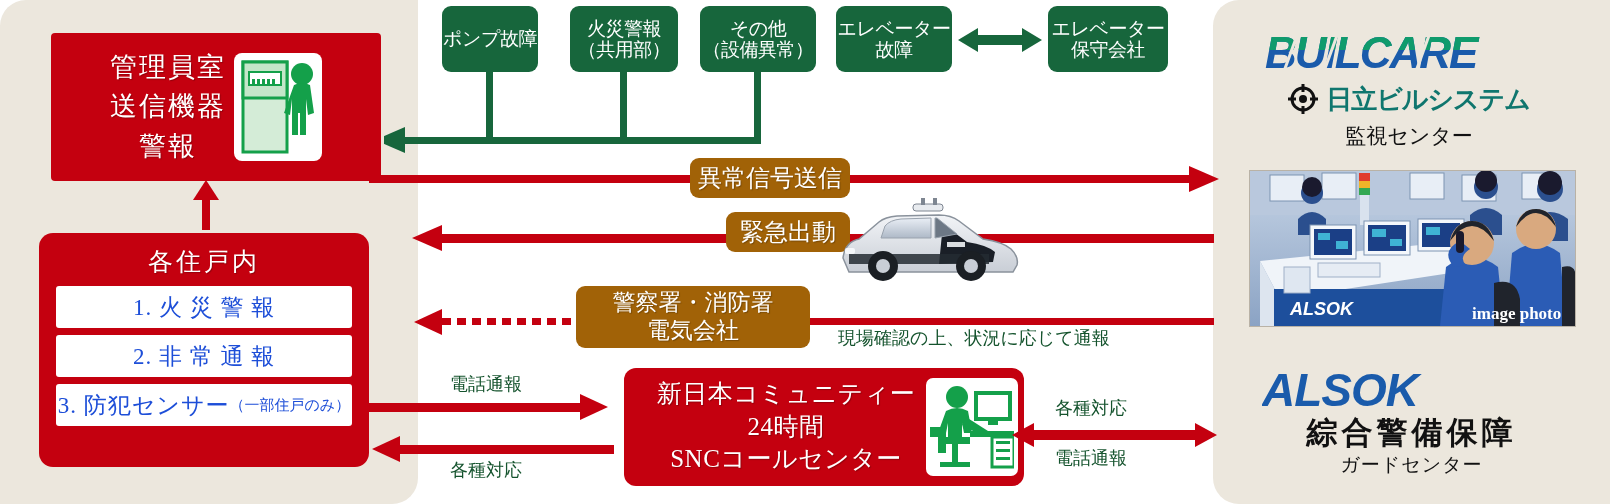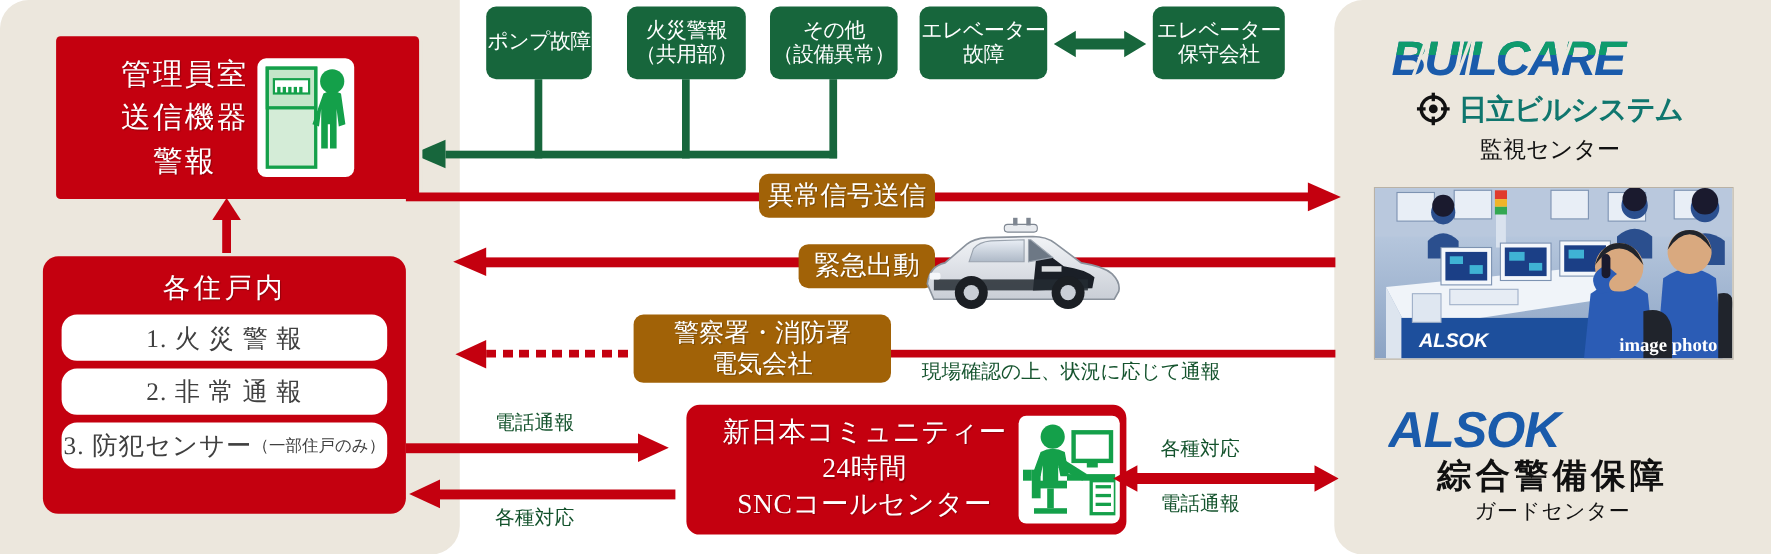--- a/index.html
+++ b/index.html
@@ -28,21 +28,21 @@
   #manager-text{font-size:27px;line-height:1.45;letter-spacing:2px;
      text-shadow:1px 1px 1px rgba(0,0,0,.25);margin-right:8px;}
   #manager-icon{width:88px;height:108px;background:#fff;border-radius:8px;
      display:flex;align-items:center;justify-content:center;}
 
   
   #box-dwelling{left:39px;top:233px;width:330px;height:234px;border-radius:14px;
      flex-direction:column;justify-content:flex-start;padding-top:6px;box-sizing:border-box;}
   #dwelling-title{font-size:25px;letter-spacing:3px;margin:6px 0 8px 0;
      text-shadow:1px 1px 1px rgba(0,0,0,.25);}
-  .dwell-item{width:296px;height:42px;background:#fff;border-radius:14px;color:#404040;
+  .dwell-item{width:296px;height:42px;background:#fff;border-radius:3px;color:#1d4ed8;
      display:flex;align-items:center;justify-content:center;margin-bottom:7px;
      font-size:23px;letter-spacing:1px;white-space:nowrap;}
   .dwell-item .sm{font-size:15px;letter-spacing:0;}
 
   
   #g0{left:442px;top:6px;width:96px;height:66px;}
   #g1{left:570px;top:6px;width:108px;height:66px;}
   #g2{left:700px;top:6px;width:116px;height:66px;}
   #g3{left:836px;top:6px;width:116px;height:66px;}
   #g4{left:1048px;top:6px;width:120px;height:66px;}
@@ -57,21 +57,21 @@
   .ar-left{border-top:13px solid transparent;border-bottom:13px solid transparent;}
   .ar-right{border-top:13px solid transparent;border-bottom:13px solid transparent;}
   .ar-up{border-left:13px solid transparent;border-right:13px solid transparent;}
 
   
   .pill{position:absolute;background:#a16207;color:#fff;border-radius:9px;
      display:flex;align-items:center;justify-content:center;text-align:center;
      font-size:24px;letter-spacing:0px;line-height:1.2;
      text-shadow:1px 1px 1px rgba(0,0,0,.25);}
   #pill-signal{left:690px;top:158px;width:160px;height:40px;}
-  #pill-dispatch{left:726px;top:222px;width:124px;height:40px;}
+  #pill-dispatch{left:726px;top:212px;width:124px;height:40px;}
   #pill-police{left:576px;top:286px;width:234px;height:62px;font-size:23px;}
 
   
   #box-snc{left:624px;top:368px;width:400px;height:118px;border-radius:12px;
      box-shadow:none;justify-content:flex-start;padding-left:22px;box-sizing:border-box;}
   #snc-text{font-size:25px;line-height:1.3;letter-spacing:.5px;flex:1;text-align:center;
      text-shadow:1px 1px 1px rgba(0,0,0,.25);}
   #snc-icon{width:92px;height:98px;background:#fff;border-radius:7px;margin-right:6px;
      display:flex;align-items:center;justify-content:center;}
 

